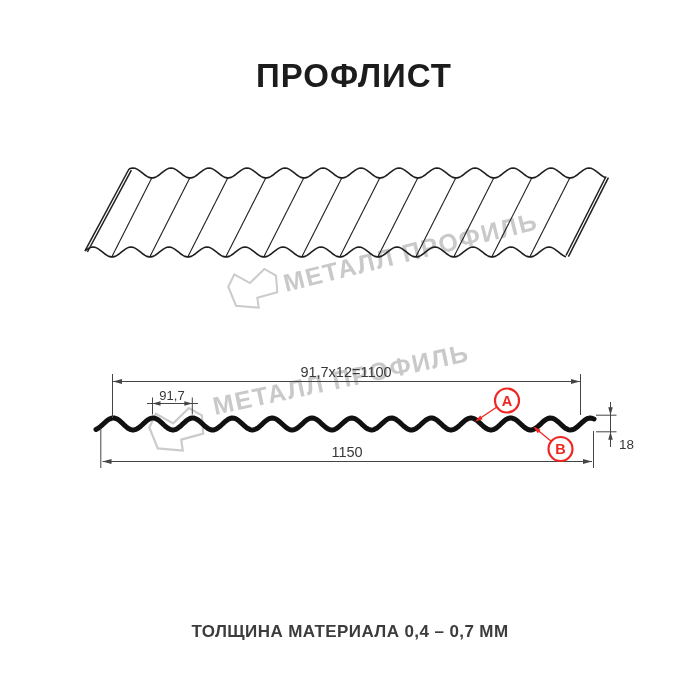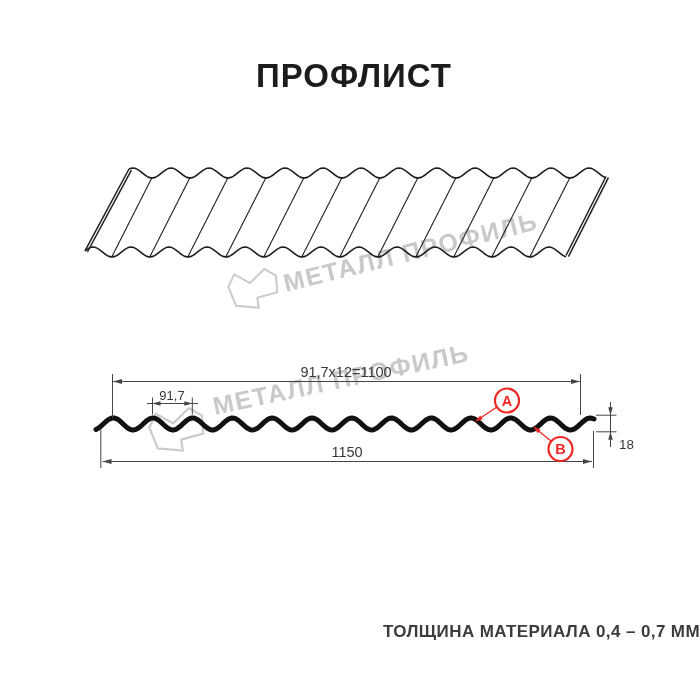--- a/index.html
+++ b/index.html
@@ -9,21 +9,21 @@
   }
   .page-title{
     position:absolute;top:57px;left:4px;width:700px;text-align:center;
     font-size:33px;font-weight:800;letter-spacing:1px;color:#1c1c1c;
   }
   .page-subtitle{
     position:absolute;top:101px;left:0;width:700px;text-align:center;
     font-size:15px;font-weight:600;letter-spacing:1px;color:#2d2d2d;
   }
   .thickness-note{
-    position:absolute;top:622px;left:0;width:700px;text-align:right;
+    position:absolute;top:622px;left:0;width:700px;text-align:center;
     font-size:17px;font-weight:600;letter-spacing:0.4px;color:#3c3c3c;
   }
   svg text{font-family:"Liberation Sans",sans-serif;}
   .dim-text{fill:#383838;}
   .wm-text{fill:#c9c9c9;font-weight:bold;letter-spacing:1.5px;}
 </style>
 </head>
 <body>
 
 <div class="stage">

